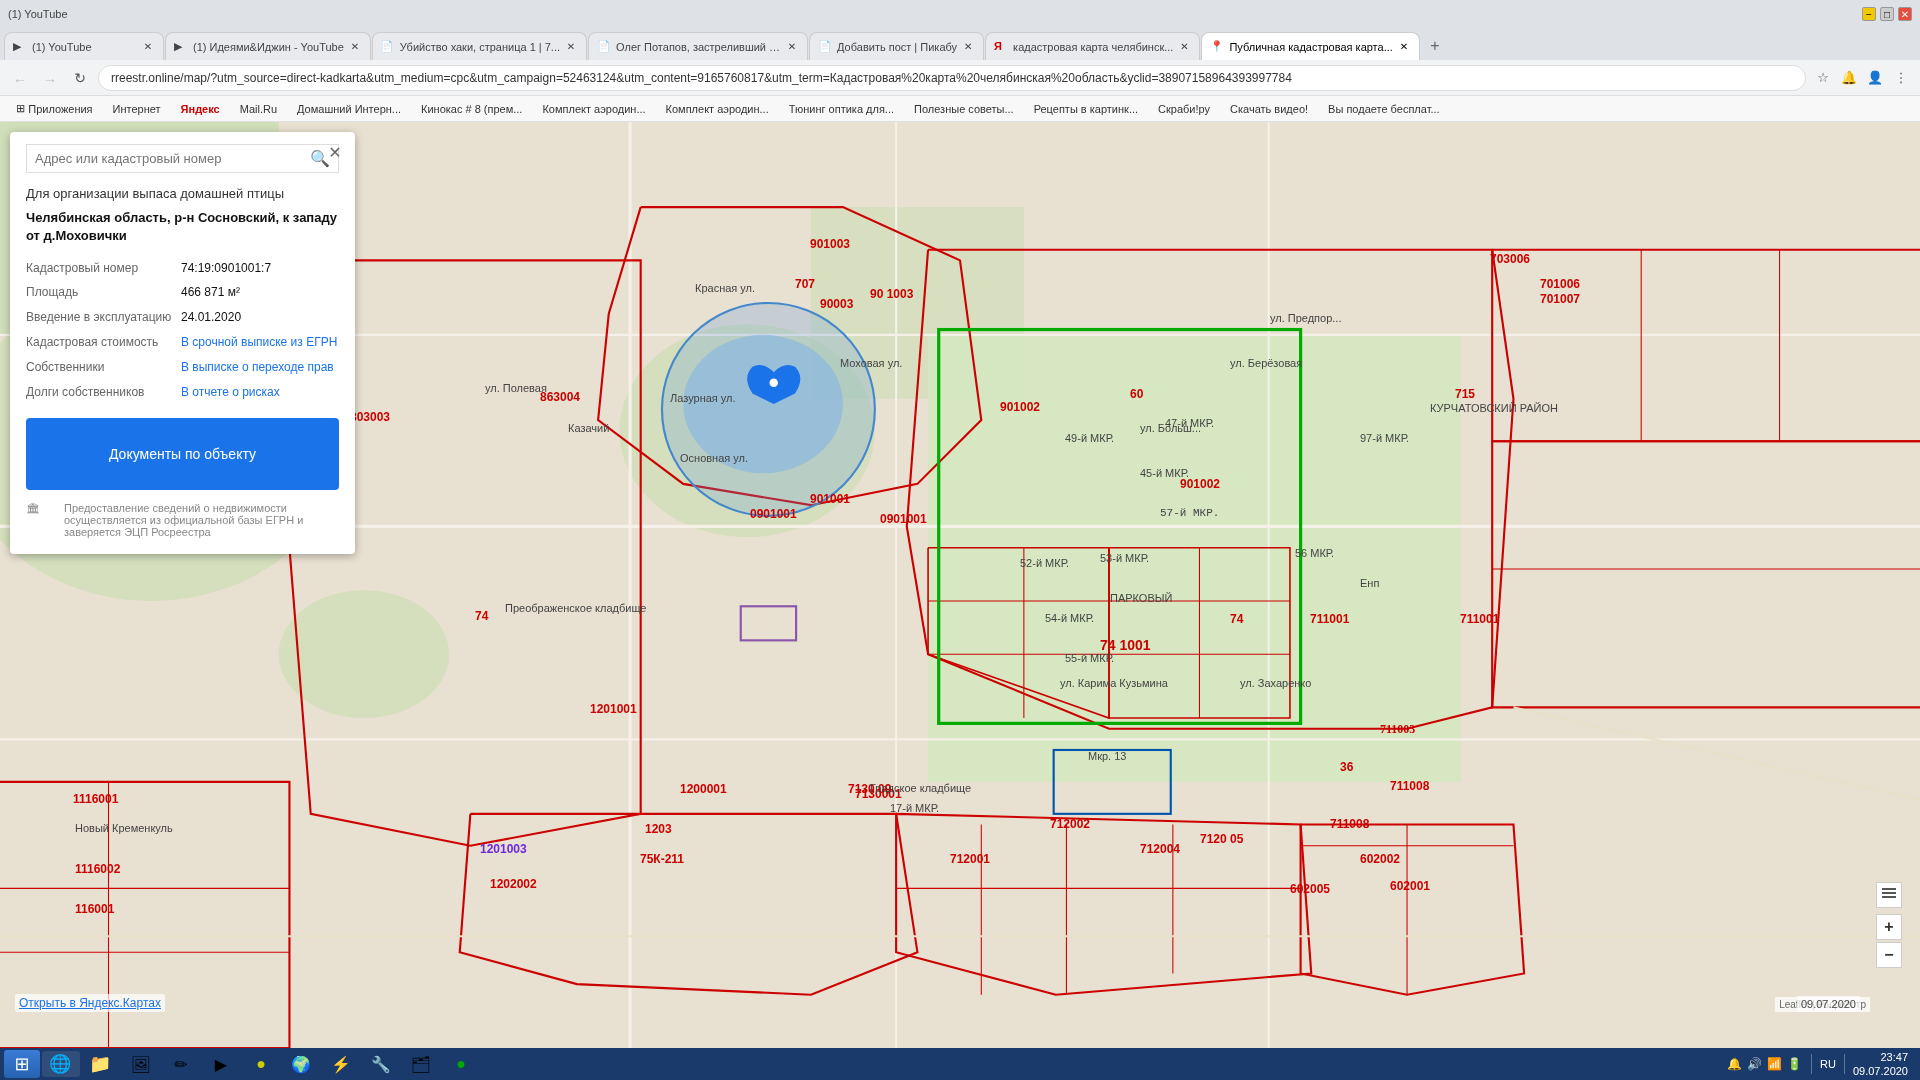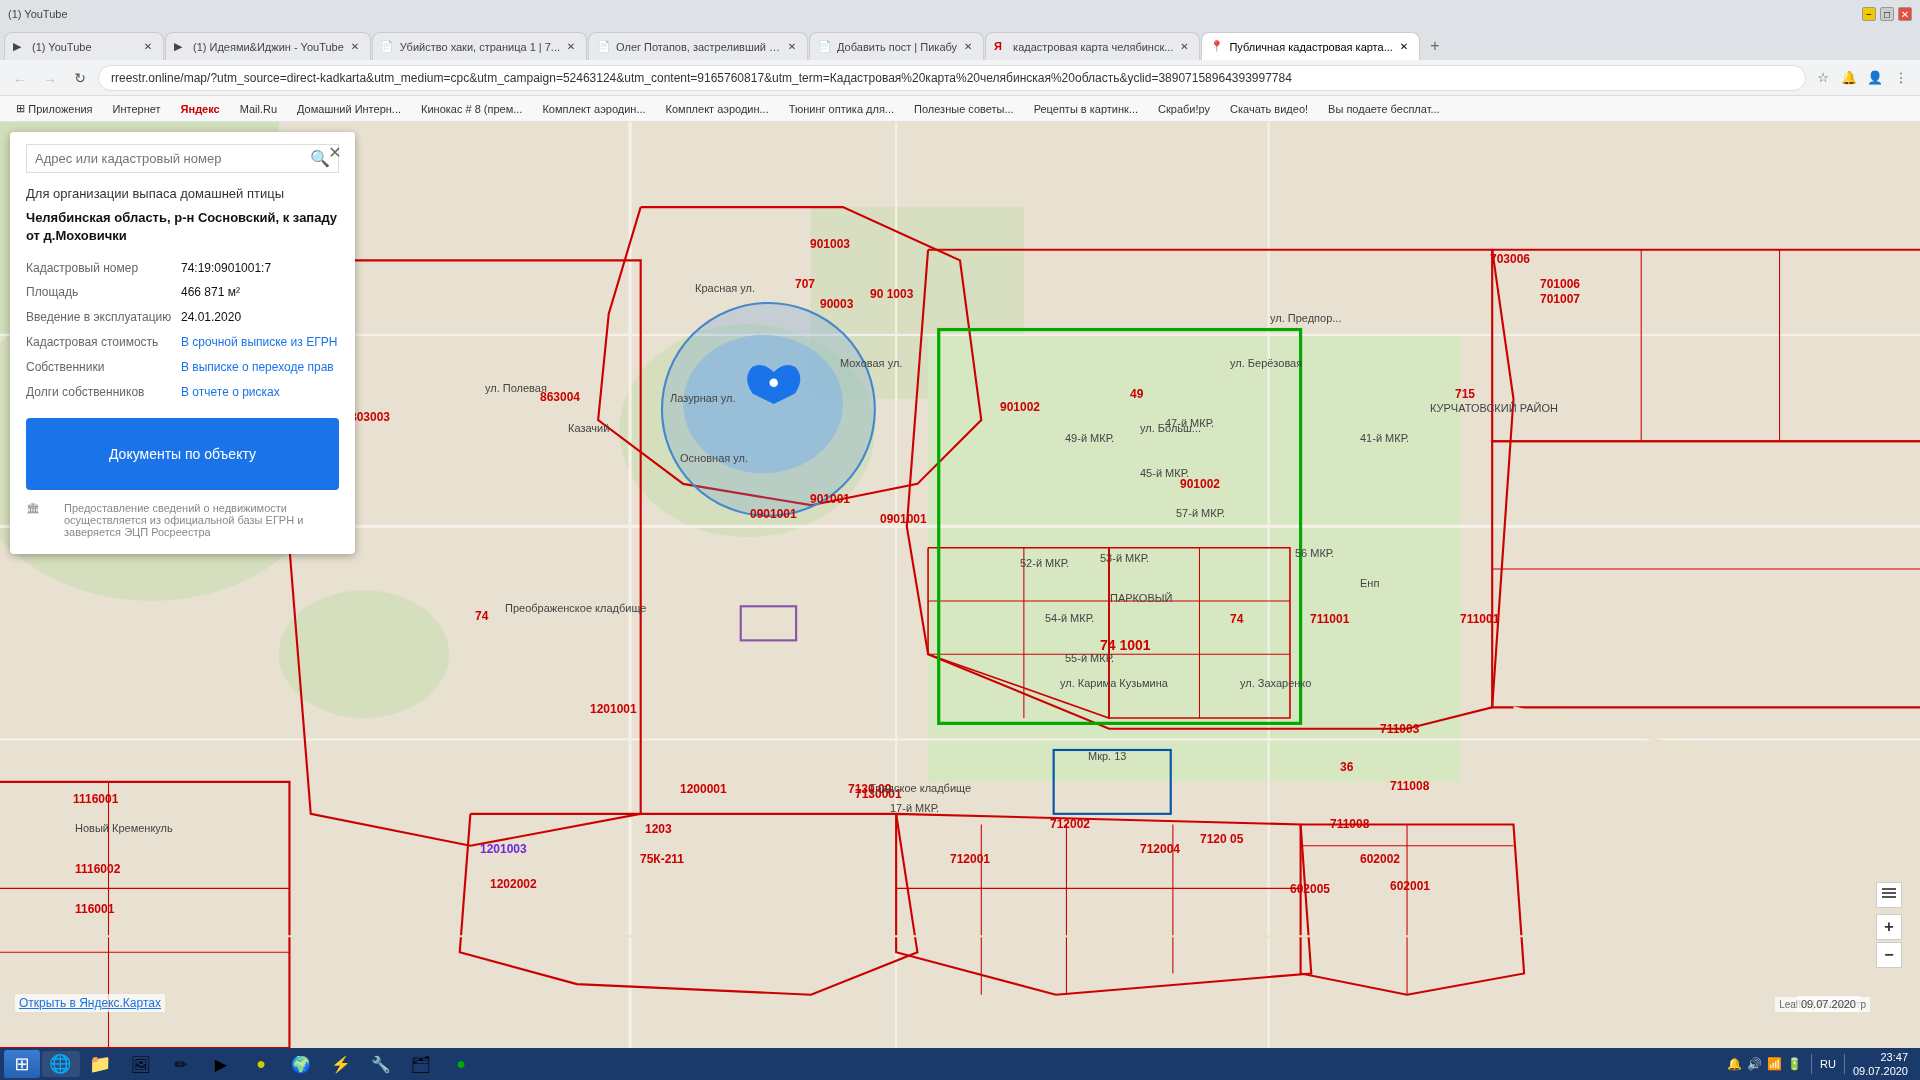--- a/index.html
+++ b/index.html
@@ -552,28 +552,28 @@
       <span style="position: absolute; left: 480px; top: 720px; color: #6d28d9; font-size: 12px; font-weight: bold; white-space: nowrap; font-family: Arial, sans-serif;">1201003</span>
       <span style="position: absolute; left: 490px; top: 755px; color: rgb(204, 0, 0); font-size: 12px; font-weight: bold; white-space: nowrap; font-family: Arial, sans-serif;">1202002</span>
       <span style="position: absolute; left: 645px; top: 700px; color: rgb(204, 0, 0); font-size: 12px; font-weight: bold; white-space: nowrap; font-family: Arial, sans-serif;">1203</span>
       <span style="position: absolute; left: 848px; top: 660px; color: rgb(204, 0, 0); font-size: 12px; font-weight: bold; white-space: nowrap; font-family: Arial, sans-serif;">7130 09</span>
       <span style="position: absolute; left: 855px; top: 665px; color: rgb(204, 0, 0); font-size: 12px; font-weight: bold; white-space: nowrap; font-family: Arial, sans-serif;">7130001</span>
       <span style="position: absolute; left: 950px; top: 730px; color: rgb(204, 0, 0); font-size: 12px; font-weight: bold; white-space: nowrap; font-family: Arial, sans-serif;">712001</span>
       <span style="position: absolute; left: 1050px; top: 695px; color: rgb(204, 0, 0); font-size: 12px; font-weight: bold; white-space: nowrap; font-family: Arial, sans-serif;">712002</span>
       <span style="position: absolute; left: 1140px; top: 720px; color: rgb(204, 0, 0); font-size: 12px; font-weight: bold; white-space: nowrap; font-family: Arial, sans-serif;">712004</span>
       <span style="position: absolute; left: 1200px; top: 710px; color: rgb(204, 0, 0); font-size: 12px; font-weight: bold; white-space: nowrap; font-family: Arial, sans-serif;">7120 05</span>
       <span style="position: absolute; left: 1310px; top: 490px; color: rgb(204, 0, 0); font-size: 12px; font-weight: bold; white-space: nowrap; font-family: Arial, sans-serif;">711001</span>
-      <span style="position: absolute; left: 1380px; top: 600px; color: rgb(204, 0, 0); font-size: 12px; font-weight: bold; white-space: nowrap; font-family: Liberation Sans, sans-serif;">711003</span>
+      <span style="position: absolute; left: 1380px; top: 600px; color: rgb(204, 0, 0); font-size: 12px; font-weight: bold; white-space: nowrap; font-family: Liberation Serif, serif;">711003</span>
       <span style="position: absolute; left: 1330px; top: 695px; color: rgb(204, 0, 0); font-size: 12px; font-weight: bold; white-space: nowrap; font-family: Arial, sans-serif;">711008</span>
       <span style="position: absolute; left: 1360px; top: 730px; color: rgb(204, 0, 0); font-size: 12px; font-weight: bold; white-space: nowrap; font-family: Arial, sans-serif;">602002</span>
       <span style="position: absolute; left: 1290px; top: 760px; color: rgb(204, 0, 0); font-size: 12px; font-weight: bold; white-space: nowrap; font-family: Arial, sans-serif;">602005</span>
       <span style="position: absolute; left: 475px; top: 487px; color: rgb(204, 0, 0); font-size: 12px; font-weight: bold; white-space: nowrap; font-family: Arial, sans-serif;">74</span>
       <span style="position: absolute; left: 1230px; top: 490px; color: rgb(204, 0, 0); font-size: 12px; font-weight: bold; white-space: nowrap; font-family: Arial, sans-serif;">74</span>
       <span style="position: absolute; left: 1340px; top: 638px; color: rgb(204, 0, 0); font-size: 12px; font-weight: bold; white-space: nowrap; font-family: Arial, sans-serif;">36</span>
-      <span style="position: absolute; left: 1130px; top: 265px; color: rgb(204, 0, 0); font-size: 12px; font-weight: bold; white-space: nowrap; font-family: Arial, sans-serif;">49</span>
+      <span style="position: absolute; left: 1130px; top: 265px; color: rgb(204, 0, 0); font-size: 12px; font-weight: bold; white-space: nowrap; font-family: Arial, sans-serif;">60</span>
       <span style="position: absolute; left: 75px; top: 740px; color: rgb(204, 0, 0); font-size: 12px; font-weight: bold; white-space: nowrap; font-family: Arial, sans-serif;">1116002</span>
       <span style="position: absolute; left: 75px; top: 780px; color: rgb(204, 0, 0); font-size: 12px; font-weight: bold; white-space: nowrap; font-family: Arial, sans-serif;">116001</span>
       <span style="position: absolute; left: 640px; top: 730px; color: rgb(204, 0, 0); font-size: 12px; font-weight: bold; white-space: nowrap; font-family: Arial, sans-serif;">75К-211</span>
       <span style="position: absolute; left: 870px; top: 165px; color: rgb(204, 0, 0); font-size: 12px; font-weight: bold; white-space: nowrap; font-family: Arial, sans-serif;">90 1003</span>
       <span style="position: absolute; left: 810px; top: 115px; color: rgb(204, 0, 0); font-size: 12px; font-weight: bold; white-space: nowrap; font-family: Arial, sans-serif;">901003</span>
       <span style="position: absolute; left: 795px; top: 155px; color: rgb(204, 0, 0); font-size: 12px; font-weight: bold; white-space: nowrap; font-family: Arial, sans-serif;">707</span>
       <span style="position: absolute; left: 820px; top: 175px; color: rgb(204, 0, 0); font-size: 12px; font-weight: bold; white-space: nowrap; font-family: Arial, sans-serif;">90003</span>
       <span style="position: absolute; left: 73px; top: 670px; color: rgb(204, 0, 0); font-size: 12px; font-weight: bold; white-space: nowrap; font-family: Arial, sans-serif;">1116001</span>
       <span style="position: absolute; left: 1390px; top: 657px; color: rgb(204, 0, 0); font-size: 12px; font-weight: bold; white-space: nowrap; font-family: Arial, sans-serif;">711008</span>
       <span style="position: absolute; left: 1390px; top: 757px; color: rgb(204, 0, 0); font-size: 12px; font-weight: bold; white-space: nowrap; font-family: Arial, sans-serif;">602001</span>
@@ -586,22 +586,22 @@
       <span style="position: absolute; left: 695px; top: 160px; color: rgb(68, 68, 68); font-size: 11px; white-space: nowrap; font-family: Arial, sans-serif;">Красная ул.</span>
       <span style="position: absolute; left: 680px; top: 330px; color: rgb(68, 68, 68); font-size: 11px; white-space: nowrap; font-family: Arial, sans-serif;">Основная ул.</span>
       <span style="position: absolute; left: 670px; top: 270px; color: rgb(68, 68, 68); font-size: 11px; white-space: nowrap; font-family: Arial, sans-serif;">Лазурная ул.</span>
       <span style="position: absolute; left: 840px; top: 235px; color: rgb(68, 68, 68); font-size: 11px; white-space: nowrap; font-family: Arial, sans-serif;">Моховая ул.</span>
       <span style="position: absolute; left: 1270px; top: 190px; color: rgb(68, 68, 68); font-size: 11px; white-space: nowrap; font-family: Arial, sans-serif;">ул. Предпор...</span>
       <span style="position: absolute; left: 1230px; top: 235px; color: rgb(68, 68, 68); font-size: 11px; white-space: nowrap; font-family: Arial, sans-serif;">ул. Берёзовая</span>
       <span style="position: absolute; left: 1140px; top: 300px; color: rgb(68, 68, 68); font-size: 11px; white-space: nowrap; font-family: Arial, sans-serif;">ул. Больш...</span>
       <span style="position: absolute; left: 1165px; top: 295px; color: rgb(68, 68, 68); font-size: 11px; white-space: nowrap; font-family: Arial, sans-serif;">47-й МКР.</span>
       <span style="position: absolute; left: 1065px; top: 310px; color: rgb(68, 68, 68); font-size: 11px; white-space: nowrap; font-family: Arial, sans-serif;">49-й МКР.</span>
       <span style="position: absolute; left: 1140px; top: 345px; color: rgb(68, 68, 68); font-size: 11px; white-space: nowrap; font-family: Arial, sans-serif;">45-й МКР.</span>
-      <span style="position: absolute; left: 1360px; top: 310px; color: rgb(68, 68, 68); font-size: 11px; white-space: nowrap; font-family: Arial, sans-serif;">41-й МКР.</span>
-      <span style="position: absolute; left: 1160px; top: 385px; color: rgb(68, 68, 68); font-size: 11px; white-space: nowrap; font-family: Liberation Sans, sans-serif; margin-left: 16px;">57-й МКР.</span>
+      <span style="position: absolute; left: 1360px; top: 310px; color: rgb(68, 68, 68); font-size: 11px; white-space: nowrap; font-family: Arial, sans-serif;">97-й МКР.</span>
+      <span style="position: absolute; left: 1160px; top: 385px; color: rgb(68, 68, 68); font-size: 11px; white-space: nowrap; font-family: Liberation Mono, monospace;">57-й МКР.</span>
       <span style="position: absolute; left: 1020px; top: 435px; color: rgb(68, 68, 68); font-size: 11px; white-space: nowrap; font-family: Arial, sans-serif;">52-й МКР.</span>
       <span style="position: absolute; left: 1100px; top: 430px; color: rgb(68, 68, 68); font-size: 11px; white-space: nowrap; font-family: Arial, sans-serif;">53-й МКР.</span>
       <span style="position: absolute; left: 1295px; top: 425px; color: rgb(68, 68, 68); font-size: 11px; white-space: nowrap; font-family: Arial, sans-serif;">56 МКР.</span>
       <span style="position: absolute; left: 1045px; top: 490px; color: rgb(68, 68, 68); font-size: 11px; white-space: nowrap; font-family: Arial, sans-serif;">54-й МКР.</span>
       <span style="position: absolute; left: 1065px; top: 530px; color: rgb(68, 68, 68); font-size: 11px; white-space: nowrap; font-family: Arial, sans-serif;">55-й МКР.</span>
       <span style="position: absolute; left: 1088px; top: 628px; color: rgb(68, 68, 68); font-size: 11px; white-space: nowrap; font-family: Arial, sans-serif;">Мкр. 13</span>
       <span style="position: absolute; left: 890px; top: 680px; color: rgb(68, 68, 68); font-size: 11px; white-space: nowrap; font-family: Arial, sans-serif;">17-й МКР.</span>
       <span style="position: absolute; left: 1110px; top: 470px; color: rgb(68, 68, 68); font-size: 11px; white-space: nowrap; font-family: Arial, sans-serif;">ПАРКОВЫЙ</span>
       <span style="position: absolute; left: 1430px; top: 280px; color: rgb(68, 68, 68); font-size: 11px; white-space: nowrap; font-family: Arial, sans-serif;">КУРЧАТОВСКИЙ РАЙОН</span>
       <span style="position: absolute; left: 870px; top: 660px; color: rgb(68, 68, 68); font-size: 11px; white-space: nowrap; font-family: Arial, sans-serif;">Градское кладбище</span>

